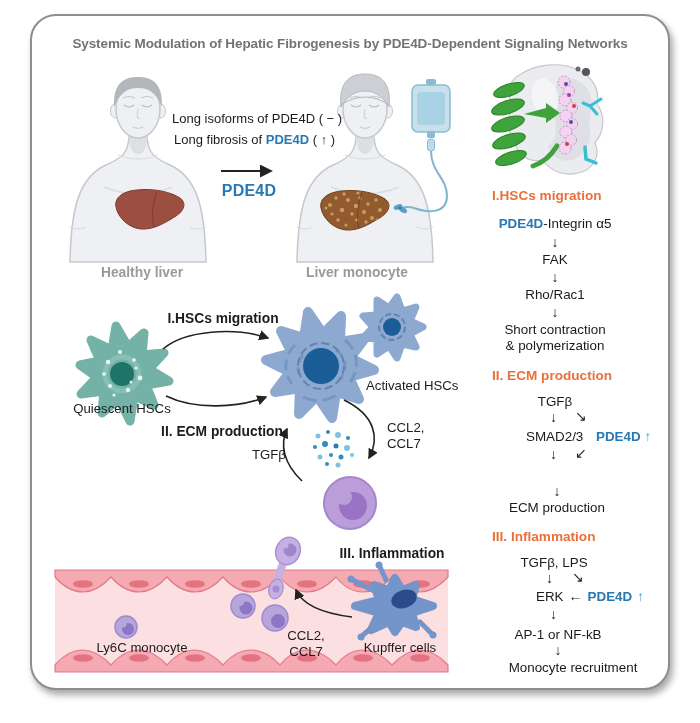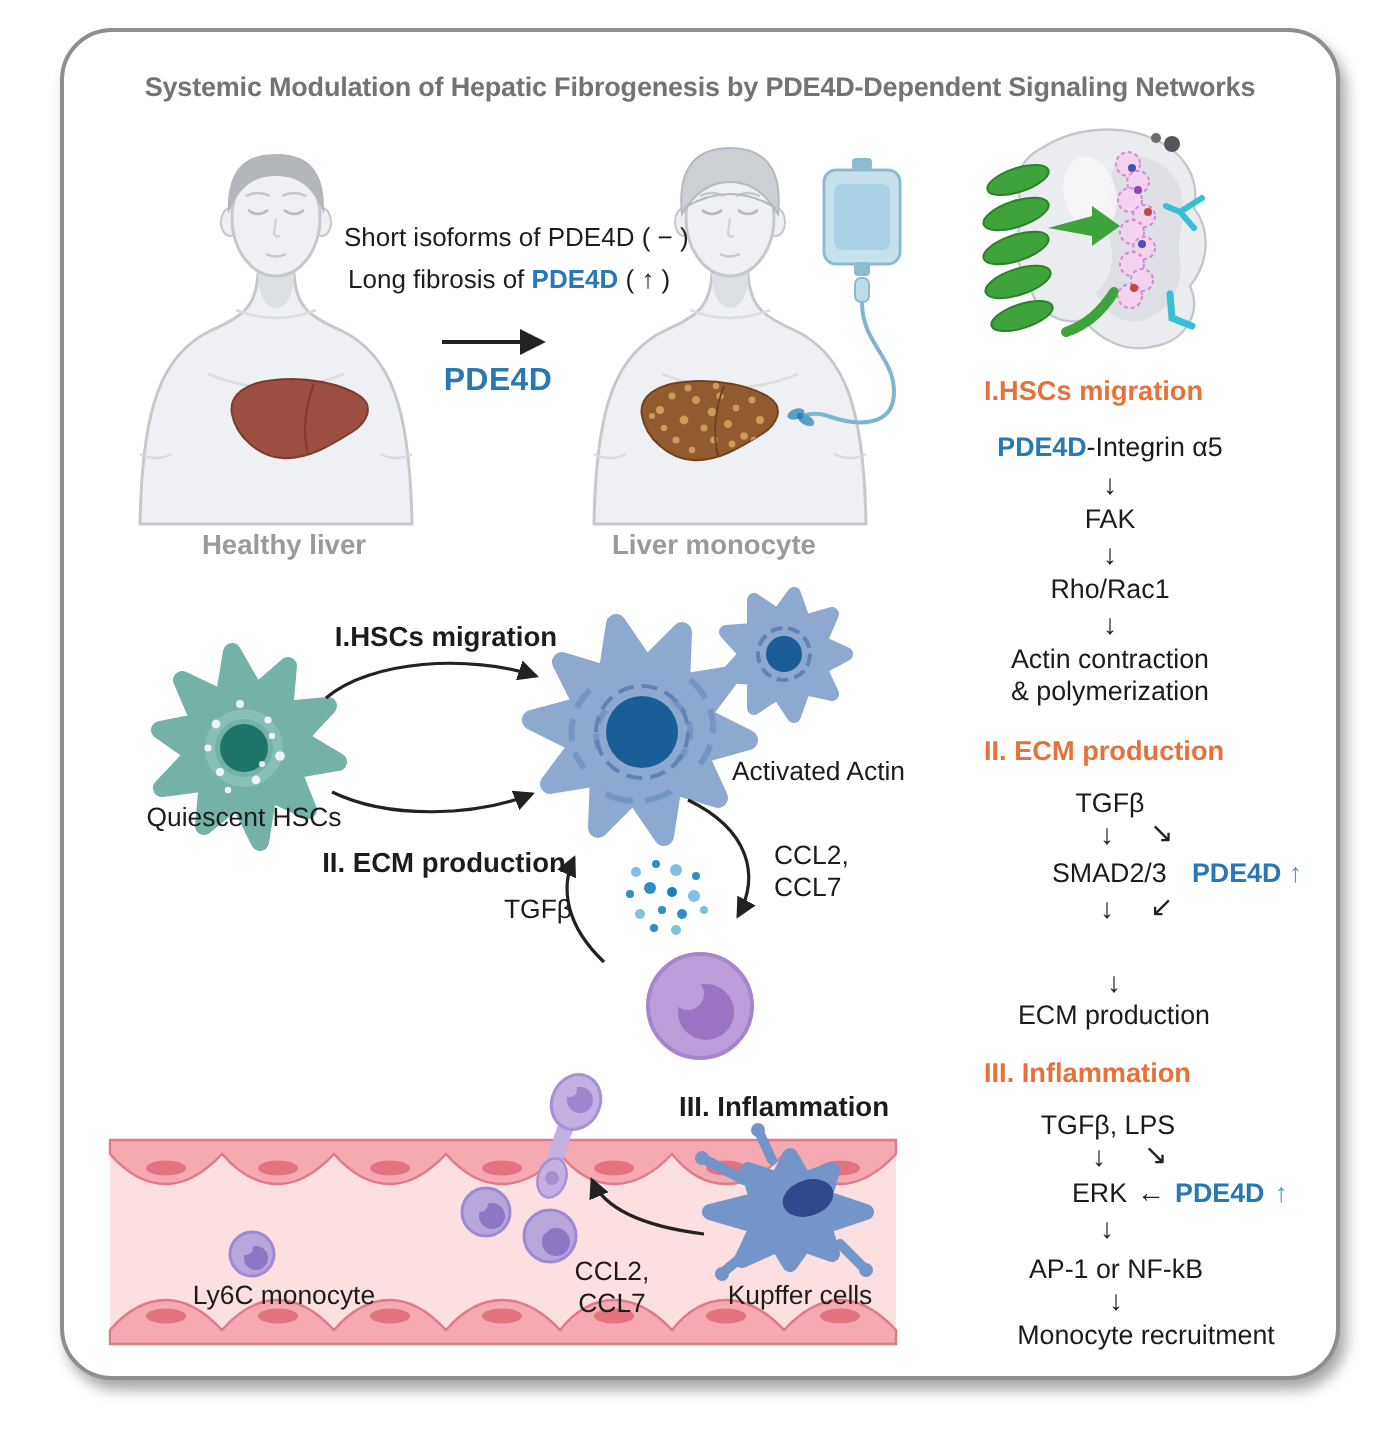--- a/index.html
+++ b/index.html
@@ -281,31 +281,31 @@
         <path d="M601,99 L590,106 L597,114 M590,106 L583,103" stroke-width="3"></path>
         <path d="M585,147 L586,159 L596,163" stroke-width="3.5"></path>
       </g>
       <circle cx="586" cy="72" r="4" fill="#55565a"></circle>
         <circle cx="578" cy="69" r="2.5" fill="#6a6b70"></circle>
     </g>
   </svg>
 
   <div class="t title ctr" style="left:40px;top:36px;width:620px;">Systemic Modulation of Hepatic Fibrogenesis by PDE4D-Dependent Signaling Networks</div>
 
-  <div class="t s13" style="left:172px;top:111px;">Short isoforms of PDE4D ( − )</div>
+  <div class="t s13" style="left:172px;top:111px;">Long isoforms of PDE4D ( − )</div>
   <div class="t s13" style="left:174px;top:132px;">
     <span>Long fibrosis of </span><span class="blue">PDE4D</span><span> ( ↑ )</span>
   </div>
   <div class="t blue big-gene ctr" style="left:218px;top:182px;width:62px;">PDE4D</div>
   <div class="t cap ctr" style="left:92px;top:265px;width:100px;">Healthy liver</div>
   <div class="t cap ctr" style="left:303px;top:265px;width:108px;">Liver monocyte</div>
 
   <div class="t s14b ctr" style="left:160px;top:311px;width:126px;">I.HSCs migration</div>
   <div class="t s132 ctr" style="left:67px;top:401px;width:110px;">Quiescent HSCs</div>
-  <div class="t s132" style="left:366px;top:378px;">Activated Actin</div>
+  <div class="t s132" style="left:366px;top:378px;">Activated HSCs</div>
   <div class="t s14b ctr" style="left:159px;top:424px;width:126px;">II. ECM production</div>
   <div class="t s132" style="left:252px;top:447px;">TGFβ</div>
   <div class="t s132" style="left:387px;top:420px;">
     <div>CCL2,</div>
     <div>CCL7</div>
   </div>
   <div class="t s14b ctr" style="left:334px;top:546px;width:116px;">III. Inflammation</div>
 
   <div class="t s132 ctr" style="left:70px;top:640px;width:104px;margin-left:20px;">Ly6C monocyte</div>
   <div class="t s132 ctr" style="left:280px;top:628px;width:52px;">
@@ -317,21 +317,21 @@
   <div class="t orange" style="left:492px;top:188px;">I.HSCs migration</div>
   <div class="t pw ctr" style="left:470px;top:216px;width:170px;">
     <span class="blue">PDE4D</span><span>-Integrin α5</span>
   </div>
   <div class="t ar ctr" style="left:470px;top:235px;width:170px;">↓</div>
   <div class="t pw ctr" style="left:470px;top:252px;width:170px;">FAK</div>
   <div class="t ar ctr" style="left:470px;top:270px;width:170px;">↓</div>
   <div class="t pw ctr" style="left:470px;top:287px;width:170px;">Rho/Rac1</div>
   <div class="t ar ctr" style="left:470px;top:305px;width:170px;">↓</div>
   <div class="t pw ctr" style="left:470px;top:322px;width:170px;">
-    <div>Actin contraction</div>
+    <div>Short contraction</div>
     <div>&amp; polymerization</div>
   </div>
 
   <div class="t orange" style="left:492px;top:368px;">II. ECM production</div>
   <div class="t pw ctr" style="left:470px;top:394px;width:170px;">TGFβ</div>
   <div class="t ar" style="left:550px;top:410px;">↓</div>
   <div class="t ar" style="left:575px;top:409px;">↘</div>
   <div class="t pw" style="left:526px;top:429px;">SMAD2/3</div>
   <div class="t pw" style="left:596px;top:429px;">
     <span class="blue">PDE4D</span>

